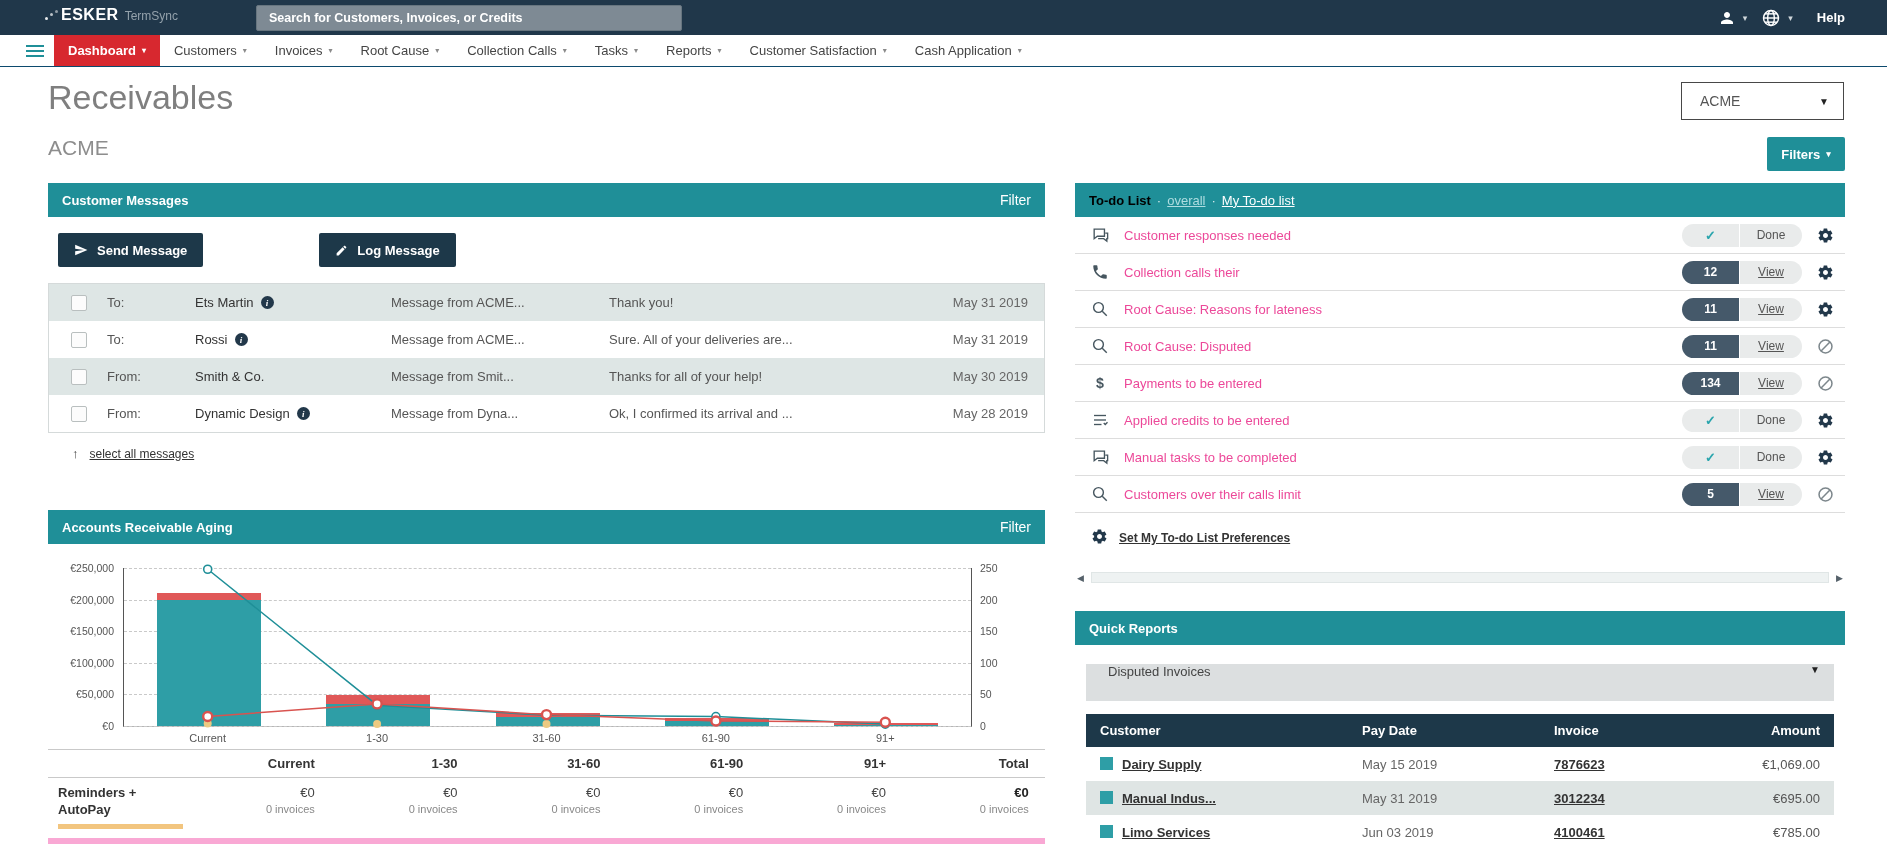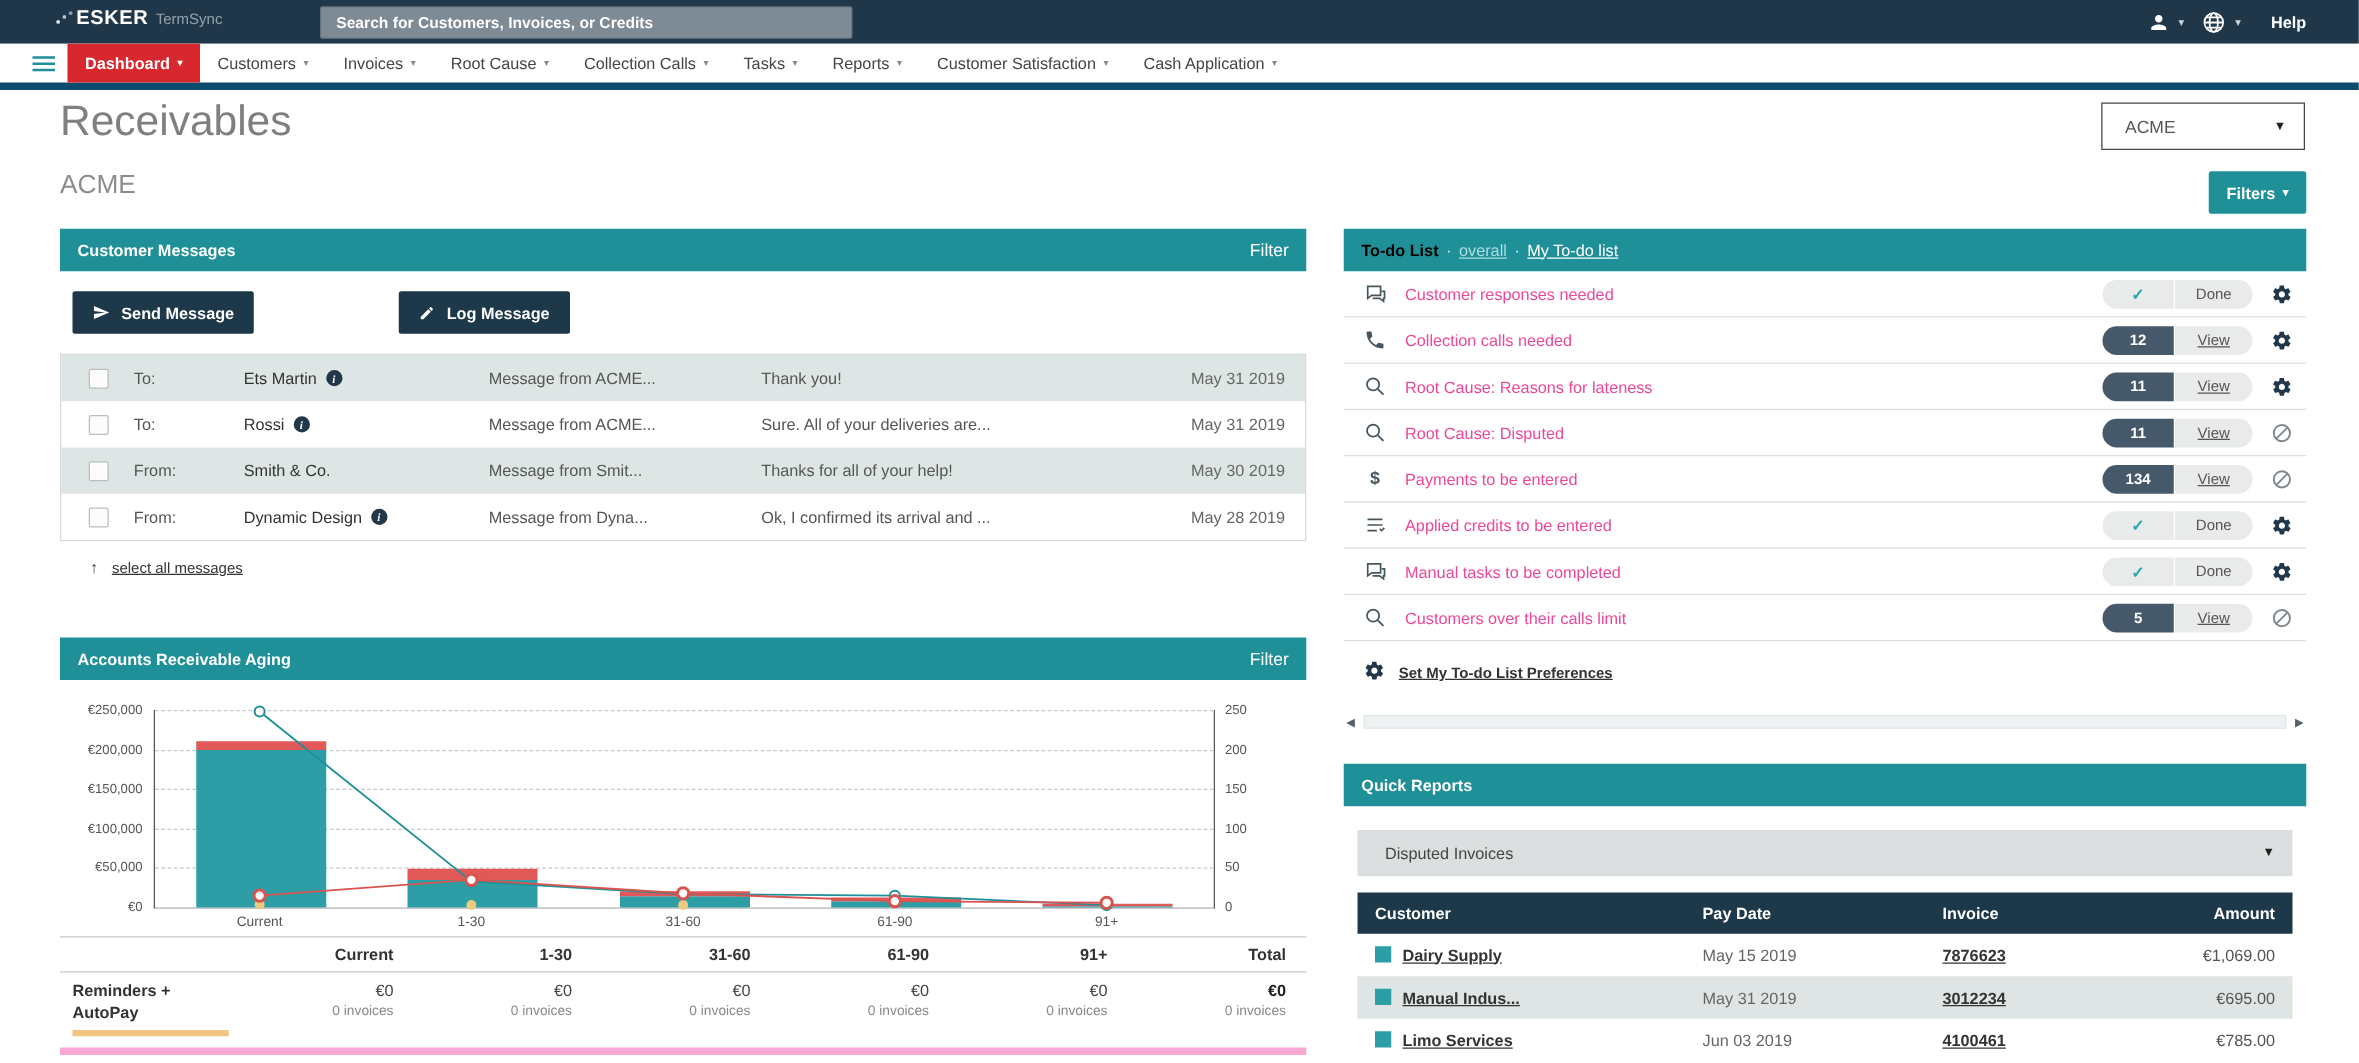--- a/index.html
+++ b/index.html
@@ -17,21 +17,21 @@
   .global-search{position:absolute;left:256px;top:5px;width:400px;height:24px;background:#7e8a94;
     border:1px solid #67757f;border-radius:2px;color:#fff;font-weight:bold;font-size:12.5px;
     padding:0 12px;font-family:inherit;outline:none;}
   .global-search::placeholder{color:#fff;opacity:1;}
   .topbar-right{position:absolute;right:42px;top:0;height:35px;display:flex;align-items:center;}
   .tb-icon{display:flex;align-items:center;cursor:pointer;}
   .tb-chev{color:#cfd6da;font-size:9px;margin:0 14px 0 7px;}
   .help{color:#fff;font-weight:bold;font-size:13px;margin-left:10px;cursor:pointer;}
   
   .navbar{position:absolute;left:0;top:35px;width:100%;height:31px;background:#fff;
-    border-bottom:6px solid #0c4a6e;display:flex;align-items:stretch;}
+    border-bottom:1px solid #0c4a6e;display:flex;align-items:stretch;}
   .hamburger{width:18px;margin:0 10px 0 26px;display:flex;flex-direction:column;justify-content:center;gap:3px;cursor:pointer;}
   .hamburger i{display:block;height:2px;background:#1f8f98;}
   #nav-items{display:flex;align-items:stretch;}
   .nav-item{display:flex;align-items:center;gap:6px;padding:0 14px;font-size:13px;color:#454545;cursor:pointer;}
   .nav-item .chev{font-size:8px;color:#8a8a8a;}
   .nav-item.active{background:#d7282f;color:#fff;font-weight:bold;}
   .nav-item.active .chev{color:#fff;}
   
   .page-title{position:absolute;left:48px;top:78px;font-size:34px;color:#7f7f7f;}
   .page-subtitle{position:absolute;left:48px;top:136px;font-size:21px;color:#8d8d8d;}
@@ -116,21 +116,21 @@
     border-bottom:6px solid #f9a8d4;}
   .ar-label{font-size:13px;font-weight:bold;color:#333;padding-left:10px;line-height:1.3;width:100px;}
   .orange-bar{width:125px;height:5px;background:#f2c57f;margin-top:5px;}
   .ar-cell{text-align:right;padding-right:16px;}
   .ar-amt{font-size:13px;color:#444;}
   .ar-amt.total{font-weight:bold;color:#222;}
   .ar-inv{font-size:11px;color:#888;margin-top:3px;}
   .ar-row.cut{border-bottom:none;padding-top:13px;}
   
   .panel-qr{position:absolute;left:1075px;top:611px;width:770px;}
-  .qr-select{margin:19px 11px 0 11px;height:37px;background:#dcdfe0;display:flex;align-items:center;cursor:pointer;}
+  .qr-select{margin:19px 11px 0 11px;height:37px;background:#dcdfe0;display:flex;align-items:flex-start;cursor:pointer;}
   .qr-select .val{margin-left:22px;font-size:13px;color:#444;flex:1;}
   .qr-table{margin:13px 11px 0 11px;}
   .qr-head{display:grid;grid-template-columns:262px 192px 176px 118px;background:#1d3849;height:33px;
     align-items:center;color:#fff;font-weight:bold;font-size:13px;}
   .qr-head div{padding-left:14px;}
   .qr-head .amt{text-align:right;padding-right:14px;padding-left:0;}
   .qr-row{display:grid;grid-template-columns:262px 192px 176px 118px;height:34px;align-items:center;font-size:13px;}
   .qr-row.alt{background:#dfe5e4;}
   .qr-cust{display:flex;align-items:flex-start;gap:9px;padding-left:14px;}
   .qr-sq{width:13px;height:13px;background:#2e9ea6;}
@@ -338,21 +338,21 @@
         </div>
       </div>
       <div class="todo-row">
         <span class="todo-icon">
           <span style="display: inline-flex;">
             <svg width="18" height="18" viewBox="0 0 24 24">
               <path fill="#46565f" d="M6.6 10.8c1.5 2.9 3.7 5.1 6.6 6.6l2.2-2.2c.3-.3.7-.4 1-.2 1.1.4 2.3.6 3.6.6.6 0 1 .4 1 1V20c0 .6-.4 1-1 1C10.6 21 3 13.4 3 4c0-.6.4-1 1-1h3.5c.6 0 1 .4 1 1 0 1.2.2 2.4.6 3.6.1.3 0 .7-.2 1l-2.3 2.2z"></path>
             </svg>
           </span>
         </span>
-        <span class="todo-label">Collection calls needed</span>
+        <span class="todo-label">Collection calls their</span>
         <div class="todo-right">
           <div class="pill">
             <span class="pill-left count">12</span>
             <span class="pill-right view">View</span>
           </div>
           <span class="todo-end">
             <span style="display: inline-flex;">
               <svg width="17" height="17" viewBox="0 0 24 24">
                 <path fill="#22384a" d="M19.4 13c0-.3.1-.6.1-1s0-.7-.1-1l2.1-1.6c.2-.2.2-.4.1-.6l-2-3.5c-.1-.2-.4-.3-.6-.2l-2.5 1c-.5-.4-1.1-.7-1.7-1l-.4-2.6c0-.2-.2-.4-.5-.4h-4c-.2 0-.4.2-.5.4l-.4 2.6c-.6.2-1.1.6-1.7 1l-2.5-1c-.2-.1-.5 0-.6.2l-2 3.5c-.1.2-.1.5.1.6L4.5 11c0 .3-.1.6-.1 1s0 .7.1 1l-2.1 1.6c-.2.2-.2.4-.1.6l2 3.5c.1.2.4.3.6.2l2.5-1c.5.4 1.1.7 1.7 1l.4 2.6c0 .2.2.4.5.4h4c.2 0 .4-.2.5-.4l.4-2.6c.6-.2 1.2-.6 1.7-1l2.5 1c.2.1.5 0 .6-.2l2-3.5c.1-.2.1-.5-.1-.6L19.4 13zm-7.4 2.5c-1.9 0-3.5-1.6-3.5-3.5s1.6-3.5 3.5-3.5 3.5 1.6 3.5 3.5-1.6 3.5-3.5 3.5z"></path>
               </svg>

